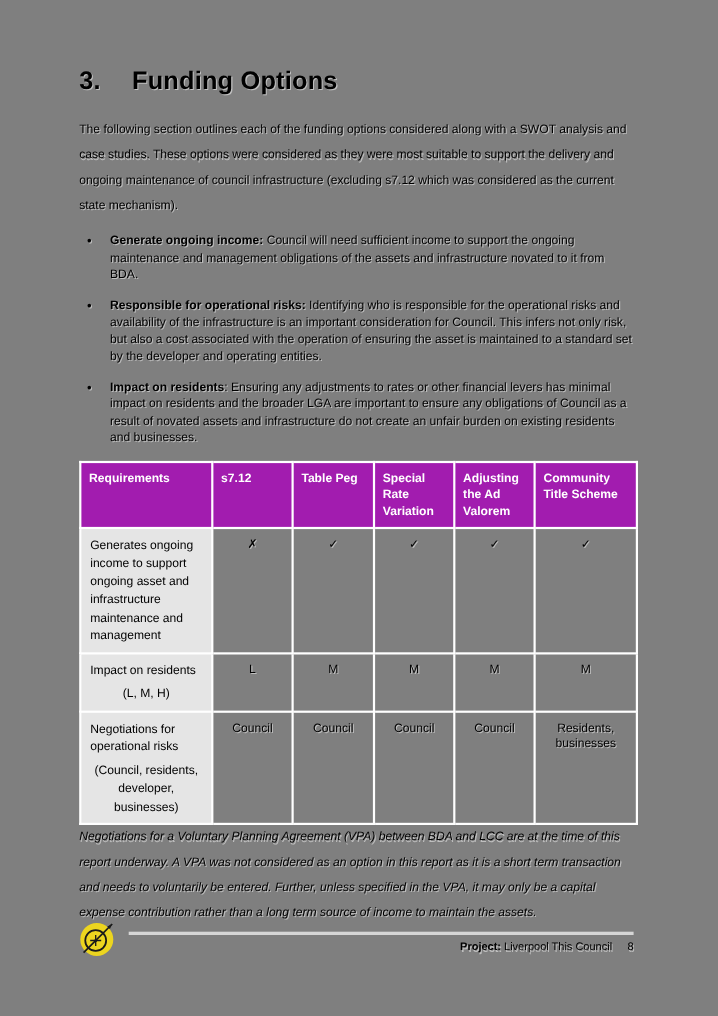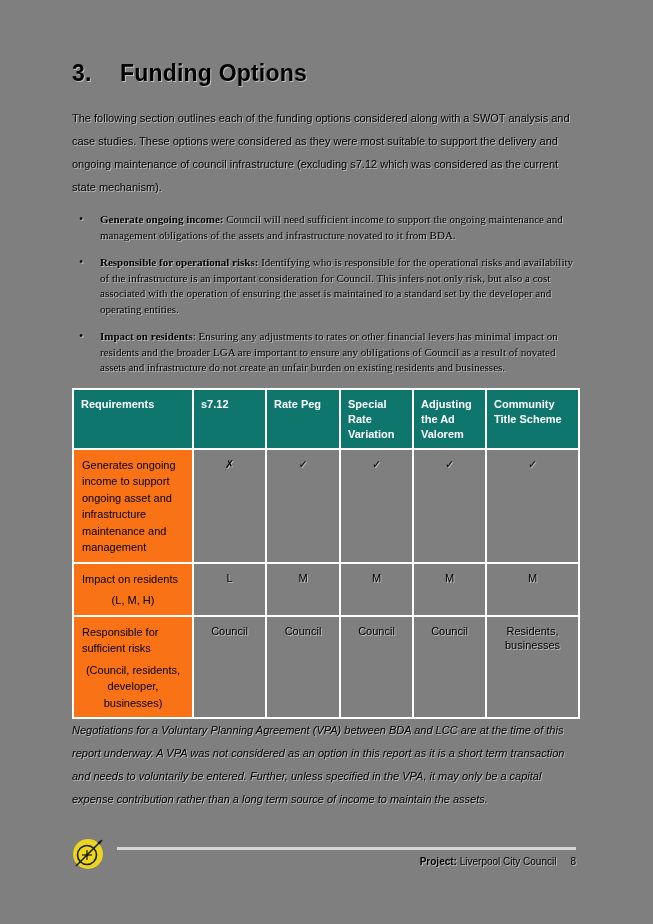--- a/index.html
+++ b/index.html
@@ -25,21 +25,21 @@
     letter-spacing:0.2px;
   }
   h1.page-title .num { display:inline-block; width:48px; }
 
   p.body-text {
     font-size:11px;
     line-height:23px;
     margin:0 0 13px 0;
   }
 
-  ul.criteria { list-style:none; margin:2px 0 10px 0; padding:0;font-family:Liberation Serif, serif; }
+  ul.criteria { list-style:none; margin:2px 0 10px 0; padding:0; }
   ul.criteria li {
     position:relative;
     padding-left:28px;
     font-size:11px;
     line-height:15.5px;
     margin-bottom:12px;
   }
   ul.criteria li .bullet-dot::before {
     content:"\2022";
     position:absolute; left:7px; top:0;
@@ -58,30 +58,30 @@
     border-collapse:collapse;
     width:506px;
     table-layout:fixed;
   }
   table.funding th, table.funding td {
     border:2px solid #ffffff;
     vertical-align:top;
     font-size:11px;
   }
   table.funding th {
-    background:#0f766e;
+    background:#a21caf;
     color:#ffffff;
     font-weight:bold;
     text-align:left;
     padding:7px 6px 6px 7px;
     line-height:15px;
     height:40px;
   }
   td.row-label {
-    background:#f97316;
+    background:#e5e5e5;
     padding:7px 8px 6px 8px;
     line-height:16.5px;
   }
   td.row-label .sub { display:block; margin-top:5px;text-align:center; }
   td.cell-val {
     text-align:center;
     padding:7px 3px 4px 3px;
     line-height:14px;
   }
   tr.r1 td { height:96px; }
@@ -139,21 +139,21 @@
         <col style="width:73px">
         <col style="width:74px">
       <col style="width:73px">
         <col style="width:73px">
         <col style="width:93px">
     </colgroup>
     <thead>
       <tr>
         <th>Requirements</th>
         <th>s7.12</th>
-        <th>Rate Peg</th>
+        <th>Table Peg</th>
         <th>Special Rate Variation</th>
         <th>Adjusting the Ad Valorem</th>
         <th>Community Title Scheme</th>
       </tr>
     </thead>
     <tbody>
       <tr class="r1">
         <td class="row-label">Generates ongoing income to support ongoing asset and infrastructure maintenance and management</td>
         <td class="cell-val emboss">✗</td>
         <td class="cell-val emboss">✓</td>
@@ -167,21 +167,21 @@
           <span class="sub">(L, M, H)</span>
         </td>
         <td class="cell-val emboss">L</td>
         <td class="cell-val emboss">M</td>
         <td class="cell-val emboss">M</td>
         <td class="cell-val emboss">M</td>
         <td class="cell-val emboss">M</td>
       </tr>
       <tr class="r3">
         <td class="row-label">
-          <span>Responsible for sufficient risks</span>
+          <span>Negotiations for operational risks</span>
           <span class="sub">(Council, residents, developer, businesses)</span>
         </td>
         <td class="cell-val emboss">Council</td>
         <td class="cell-val emboss">Council</td>
         <td class="cell-val emboss">Council</td>
         <td class="cell-val emboss">Council</td>
         <td class="cell-val emboss">Residents, businesses</td>
       </tr>
     </tbody>
   </table>
@@ -195,13 +195,13 @@
     <circle cx="18" cy="20" r="15" fill="#ecd51f"></circle>
     <circle cx="17" cy="21" r="9.5" fill="none" stroke="#1a1a1a" stroke-width="1.6"></circle>
     <line x1="6" y1="32" x2="32" y2="6" stroke="#1a1a1a" stroke-width="1.6"></line>
     <path d="M32 6 L27.5 8.2 L29.9 10.6 Z" fill="#1a1a1a"></path>
     <line x1="12" y1="21" x2="22" y2="21" stroke="#1a1a1a" stroke-width="1.2"></line>
     <line x1="17" y1="16" x2="17" y2="26" stroke="#1a1a1a" stroke-width="1.2"></line>
     <circle cx="17" cy="21" r="1.4" fill="#1a1a1a"></circle>
   </svg>
 </div>
 <div class="footer-line"></div>
-<div class="footer-text emboss"><b>Project:</b><span> Liverpool City Council</span><span class="page-num">8</span></div>
+<div class="footer-text emboss"><b>Project:</b><span> Liverpool This Council</span><span class="page-num">8</span></div>
 
 </body></html>

